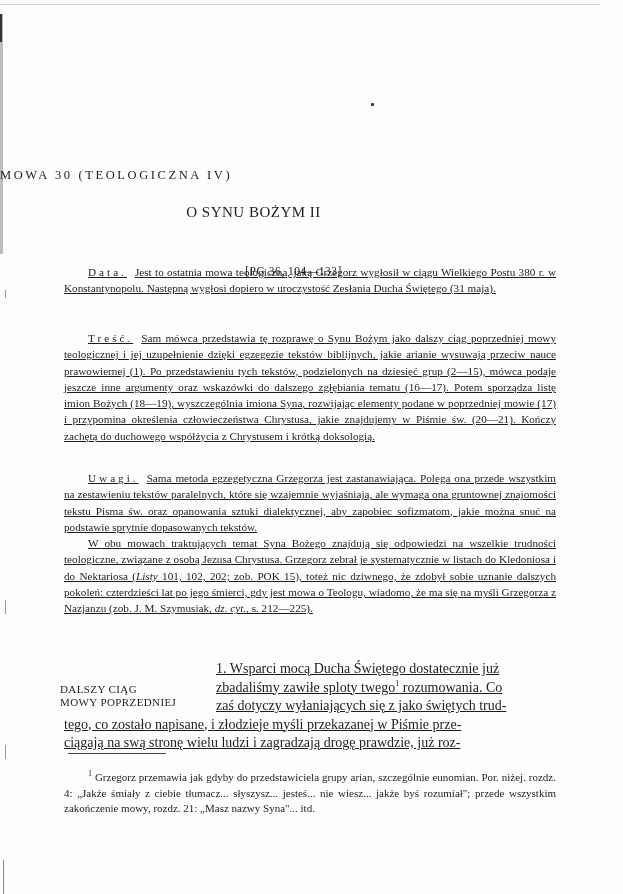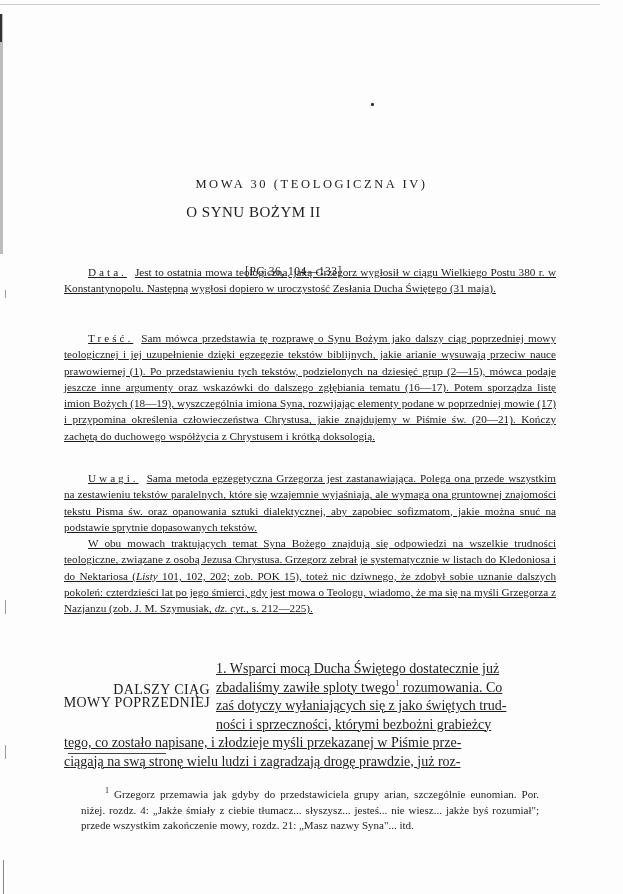--- a/index.html
+++ b/index.html
@@ -7,37 +7,37 @@
     width: 623px; height: 894px; background: #fdfdfd; position: relative; overflow: hidden;
     font-family: "Liberation Serif", "DejaVu Serif", serif; color: #1d1d1d;
   }
   .page-top-edge { position: absolute; left: 0; top: 4px; width: 600px; height: 1px; background: #cfcfcf; }
   .left-edge { position: absolute; left: 0; top: 14px; width: 3px; height: 240px; background: #bdbdbd; }
   .left-edge.dark { top: 14px; height: 28px; background: #333; width: 2px; }
   .left-edge-low { position: absolute; left: 3px; top: 860px; width: 1px; height: 34px; background: #888; }
   .speck { position: absolute; width: 3px; height: 3px; background: #333; border-radius: 1px; }
   .margin-tick { position: absolute; left: 5px; width: 1px; background: #999; }
 
-  .heading-series { position: absolute; left: 0; width: 623px; top: 177px; text-align: center;
+  .heading-series { position: absolute; left: 0; width: 623px; top: 168px; text-align: left;
     font-size: 12.5px; letter-spacing: 2.6px; font-family: Liberation Serif, serif; }
   .heading-title { position: absolute; left: 0; width: 507px; top: 204px; text-align: center; font-size: 15px; letter-spacing: 0.5px; }
   .heading-ref { position: absolute; left: 0; width: 587px; top: 220px; text-align: center; font-size: 11.5px; letter-spacing: 0.5px; margin-top: 45px; }
 
   .intro { position: absolute; left: 64px; width: 492px; font-size: 11.2px; line-height: 16.3px; text-align: justify; text-decoration: underline; }
   .intro p { margin: 0; text-indent: 24px; }
   .spaced { letter-spacing: 3px; margin-right: 8px; }
 
-  .sidenote { position: absolute; left: 60px; width: 150px; top: 683px; text-align: right;
-    font-size: 14px; line-height: 13px; letter-spacing: 0.4px; font-variant: small-caps; text-transform: uppercase; }
+  .sidenote { position: absolute; left: 60px; width: 150px; top: 683px; 
+    font-size: 11px; line-height: 13px; letter-spacing: 0.4px; font-variant: small-caps; text-transform: uppercase; }
   .main-text { position: absolute; left: 64px; width: 493px; top: 660px; font-size: 14px; line-height: 18.5px; text-align: justify; text-decoration: underline; }
   .main-line { display: block; }
   .indent-block { padding-left: 152px; }
   .footnote-rule { position: absolute; left: 68px; top: 753px; width: 98px; height: 1px; background: #444; }
   .footnote { position: absolute; left: 64px; width: 492px; top: 770px; font-size: 11px; line-height: 15.5px; text-align: justify; }
-  .footnote p { margin: 17px; text-indent: 24px; }
+  .footnote p { margin: 0; text-indent: 24px; }
   sup { font-size: 8px; vertical-align: super; line-height: 0; }
 </style>
 </head>
 <body>
 
 <div class="page-top-edge"></div>
 <div class="left-edge"></div>
 <div class="left-edge dark"></div>
 <div class="left-edge-low"></div>
 <div class="margin-tick" style="top:290px;height:8px;"></div>
@@ -65,21 +65,20 @@
 <div class="sidenote">
   <div>DALSZY CIĄG</div>
   <div>MOWY POPRZEDNIEJ</div>
 </div>
 
 <div class="main-text">
   <div class="indent-block">
     <span class="main-line">1. Wsparci mocą Ducha Świętego dostatecznie już</span>
     <span class="main-line"><span>zbadaliśmy zawiłe sploty twego</span><sup>1</sup><span> rozumowania. Co</span></span>
     <span class="main-line">zaś dotyczy wyłaniających się z jako świętych trud-</span>
-    <span class="main-line">ności i sprzeczności, którymi bezbożni grabieżcy</span>
   </div>
   <span class="main-line">tego, co zostało napisane, i złodzieje myśli przekazanej w Piśmie prze-</span>
   <span class="main-line">ciągają na swą stronę wielu ludzi i zagradzają drogę prawdzie, już roz-</span>
 </div>
 
 <div class="footnote-rule"></div>
 <div class="footnote">
   <p><sup>1</sup><span> Grzegorz przemawia jak gdyby do przedstawiciela grupy arian, szczególnie eunomian. Por. niżej. rozdz. 4: „Jakże śmiały z ciebie tłumacz... słyszysz... jesteś... nie wiesz... jakże byś rozumiał"; przede wszystkim zakończenie mowy, rozdz. 21: „Masz nazwy Syna"... itd.</span></p>
 </div>
 

